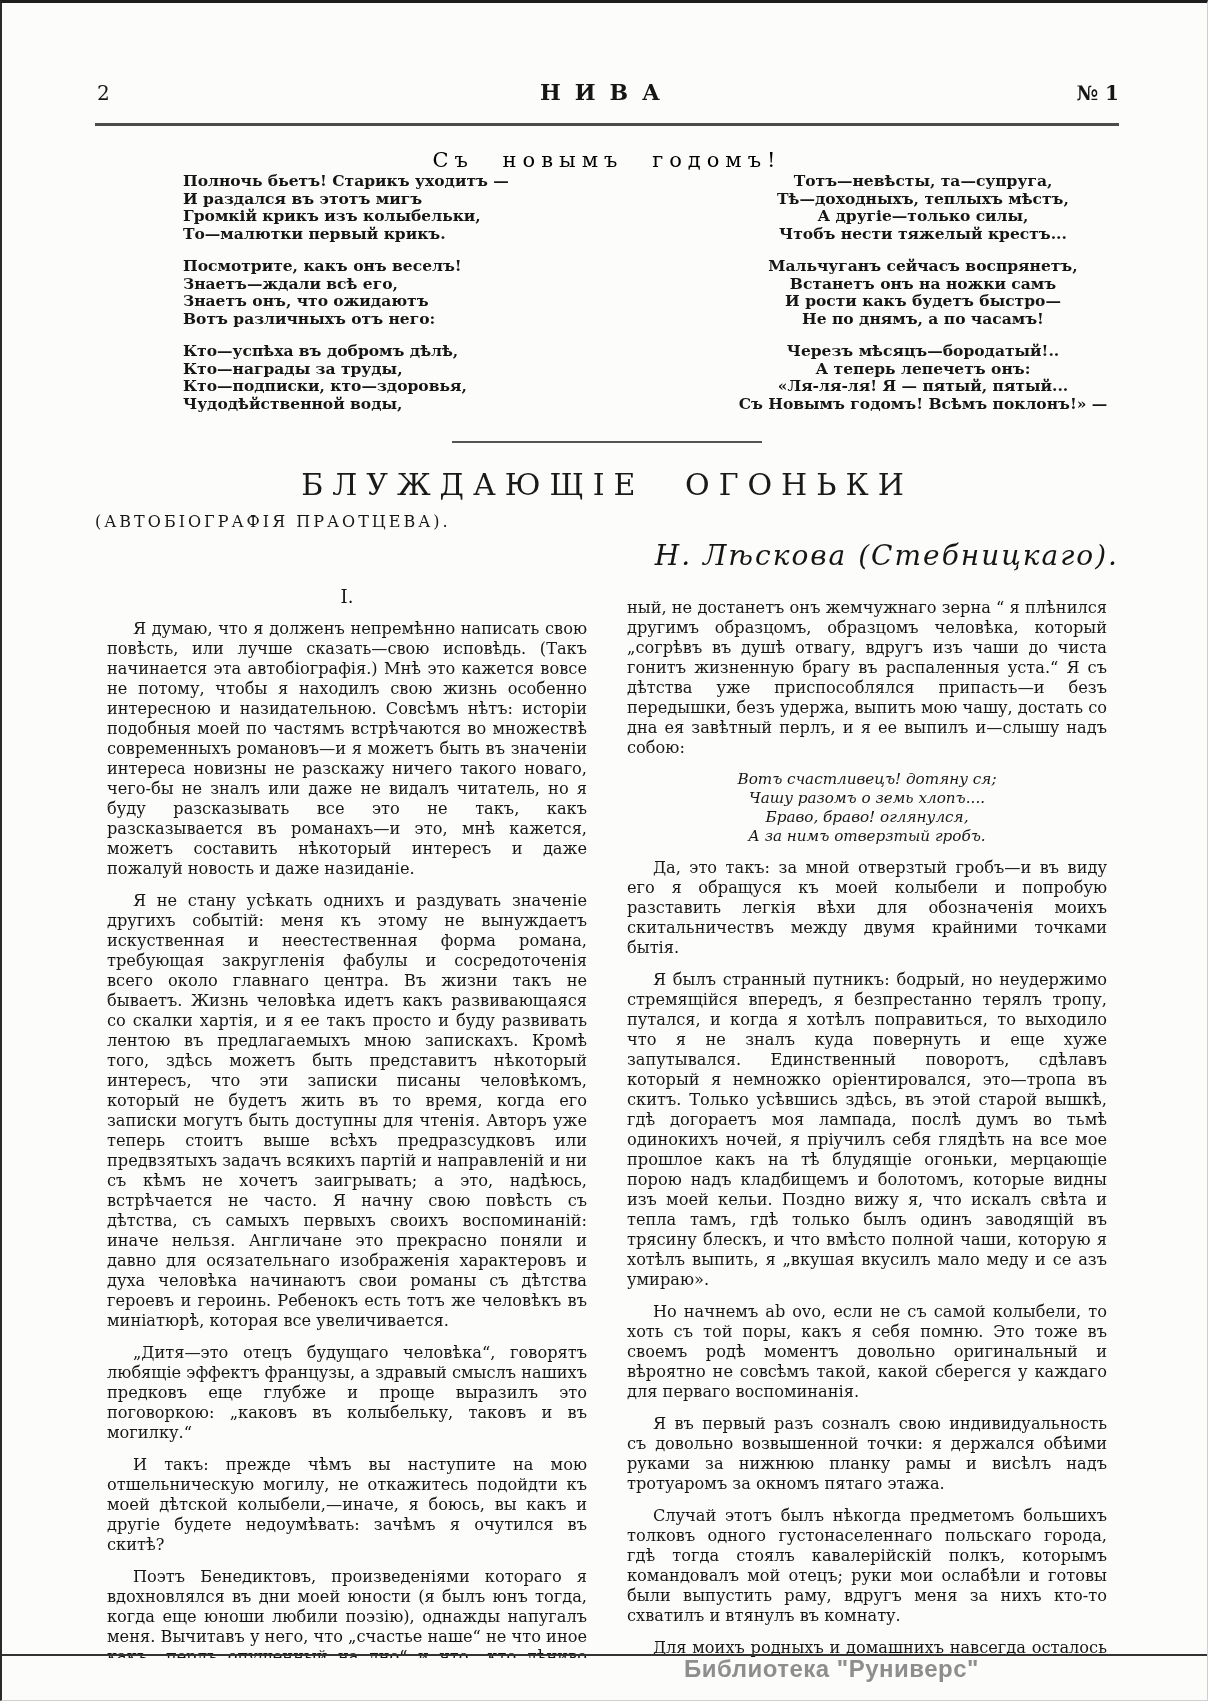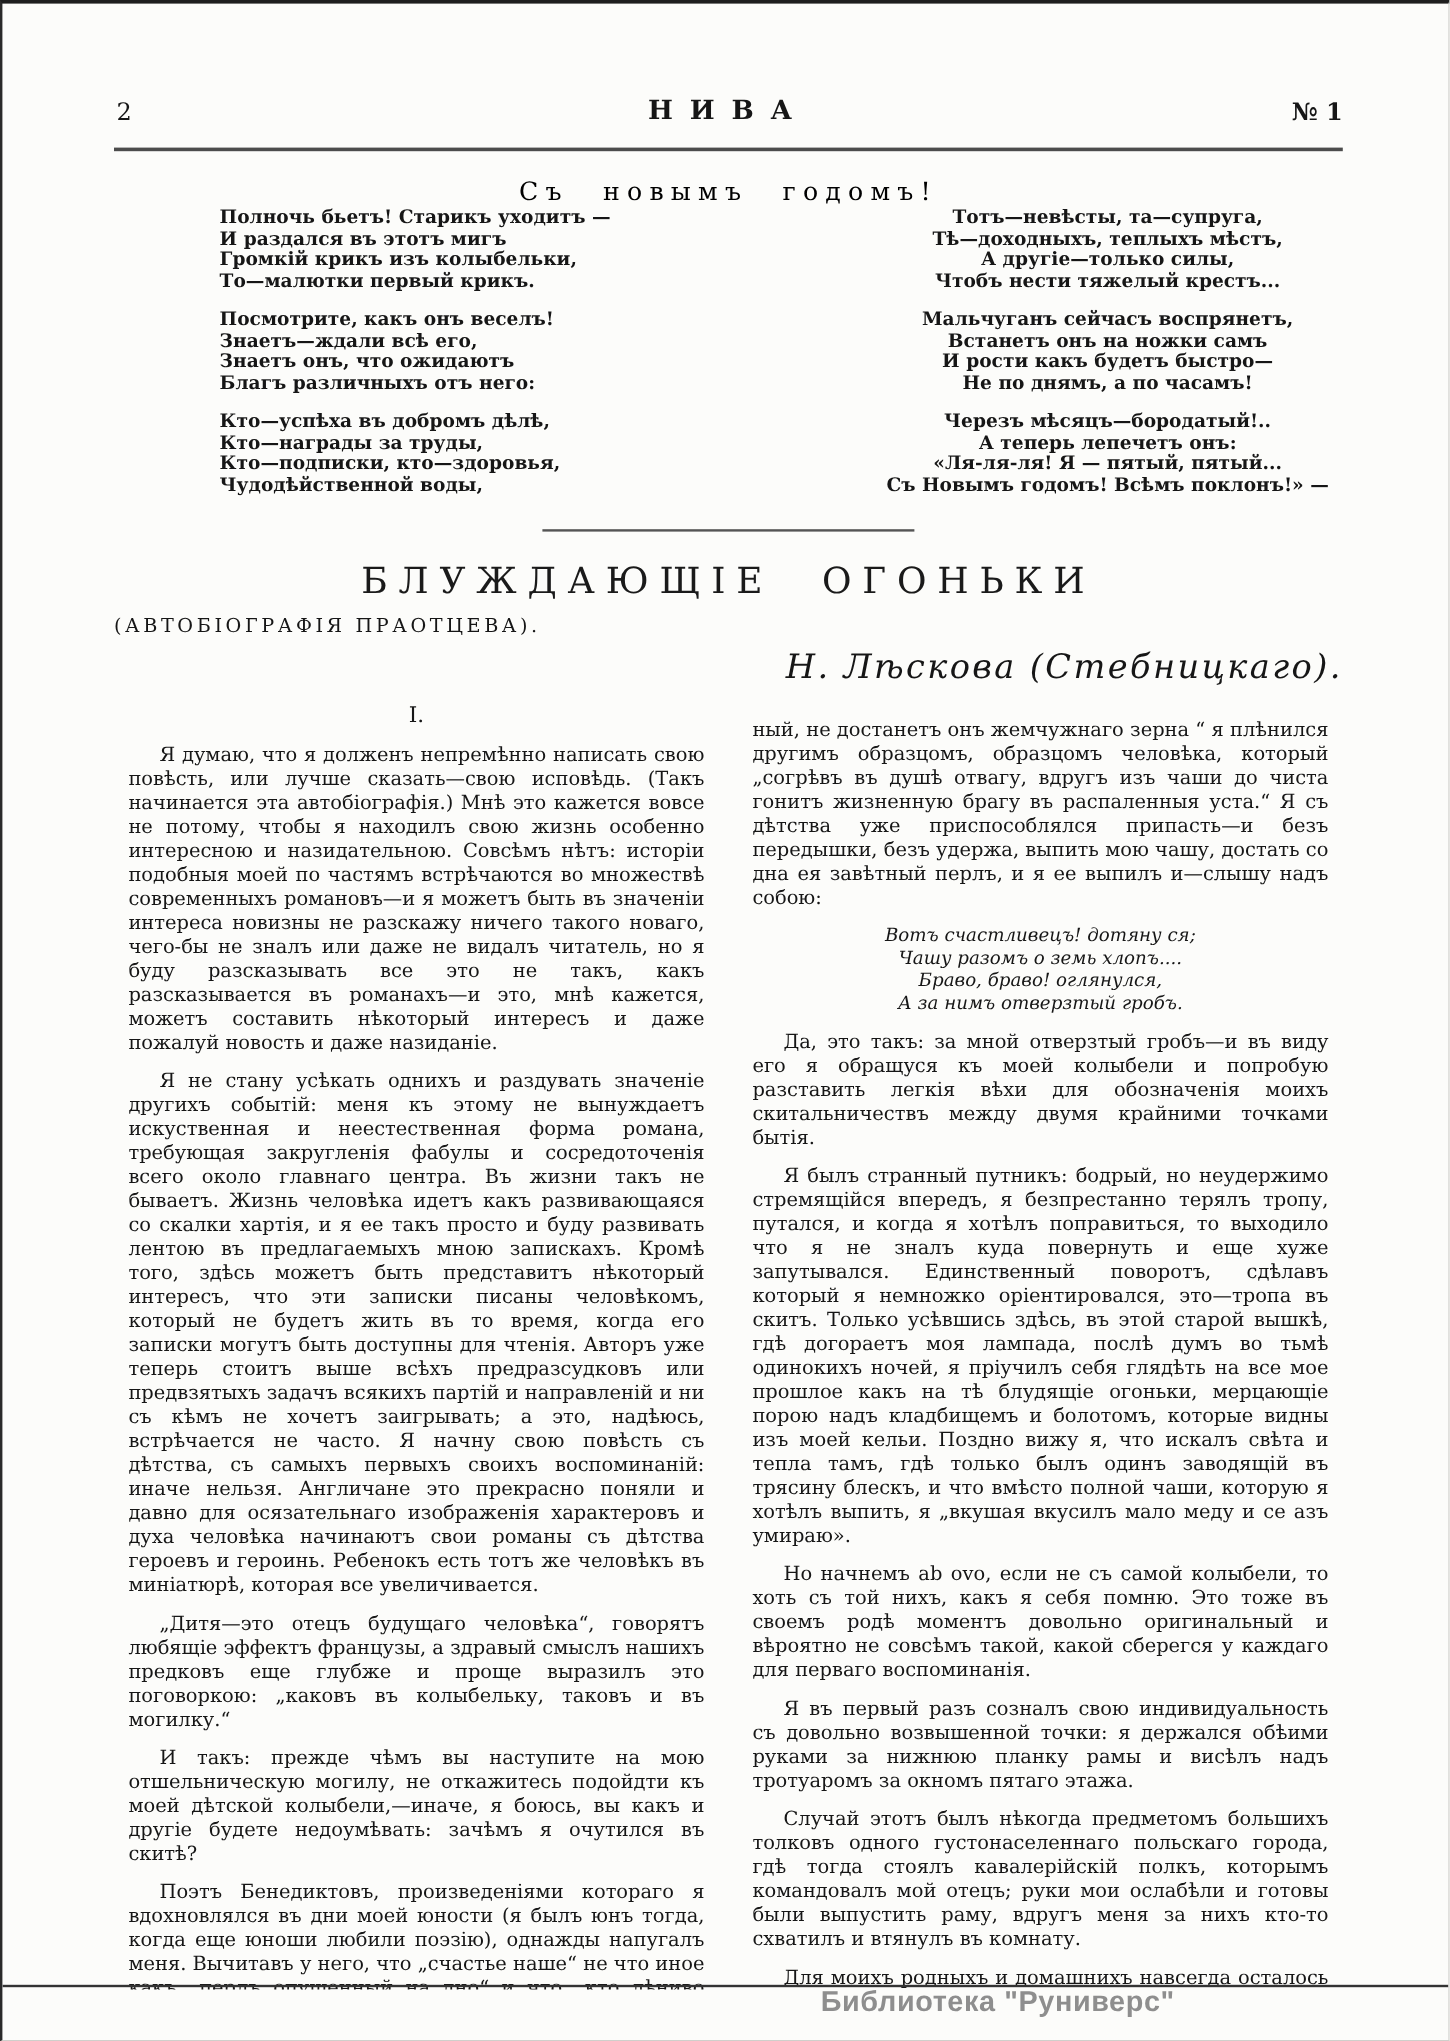--- a/index.html
+++ b/index.html
@@ -81,21 +81,21 @@
           <div class="stanza">
             <div class="poem-line">Полночь бьетъ! Старикъ уходитъ —</div>
             <div class="poem-line">И раздался въ этотъ мигъ</div>
             <div class="poem-line">Громкій крикъ изъ колыбельки,</div>
             <div class="poem-line">То—малютки первый крикъ.</div>
           </div>
           <div class="stanza">
             <div class="poem-line">Посмотрите, какъ онъ веселъ!</div>
             <div class="poem-line">Знаетъ—ждали всѣ его,</div>
             <div class="poem-line">Знаетъ онъ, что ожидаютъ</div>
-            <div class="poem-line">Благъ различныхъ отъ него:</div>
+            <div class="poem-line">Вотъ различныхъ отъ него:</div>
           </div>
           <div class="stanza">
             <div class="poem-line">Кто—успѣха въ добромъ дѣлѣ,</div>
             <div class="poem-line">Кто—награды за труды,</div>
             <div class="poem-line">Кто—подписки, кто—здоровья,</div>
             <div class="poem-line">Чудодѣйственной воды,</div>
           </div>
         </div>
       <div class="poem-col right" id="poem-col-1">
           <div class="stanza">
@@ -137,21 +137,21 @@
       <div class="col" id="story-col-right">
           <p class="p noindent">ный, не достанетъ онъ жемчужнаго зерна “ я плѣнился другимъ образцомъ, образцомъ человѣка, который „согрѣвъ въ душѣ отвагу, вдругъ изъ чаши до чиста гонитъ жизненную брагу въ распаленныя уста.“ Я съ дѣтства уже приспособлялся припасть—и безъ передышки, безъ удержа, выпить мою чашу, достать со дна ея завѣтный перлъ, и я ее выпилъ и—слышу надъ собою:</p>
           <div class="verse">
             <div class="vline">Вотъ счастливецъ! дотяну ся;</div>
             <div class="vline">Чашу разомъ о земь хлопъ....</div>
             <div class="vline">Браво, браво! оглянулся,</div>
             <div class="vline">А за нимъ отверзтый гробъ.</div>
           </div>
           <p class="p">Да, это такъ: за мной отверзтый гробъ—и въ виду его я обращуся къ моей колыбели и попробую разставить легкія вѣхи для обозначенія моихъ скитальничествъ между двумя крайними точками бытія.</p>
           <p class="p">Я былъ странный путникъ: бодрый, но неудержимо стремящійся впередъ, я безпрестанно терялъ тропу, путался, и когда я хотѣлъ поправиться, то выходило что я не зналъ куда повернуть и еще хуже запутывался. Единственный поворотъ, сдѣлавъ который я немножко оріентировался, это—тропа въ скитъ. Только усѣвшись здѣсь, въ этой старой вышкѣ, гдѣ догораетъ моя лампада, послѣ думъ во тьмѣ одинокихъ ночей, я пріучилъ себя глядѣть на все мое прошлое какъ на тѣ блудящіе огоньки, мерцающіе порою надъ кладбищемъ и болотомъ, которые видны изъ моей кельи. Поздно вижу я, что искалъ свѣта и тепла тамъ, гдѣ только былъ одинъ заводящій въ трясину блескъ, и что вмѣсто полной чаши, которую я хотѣлъ выпить, я „вкушая вкусилъ мало меду и се азъ умираю».</p>
-          <p class="p">Но начнемъ ab ovo, если не съ самой колыбели, то хоть съ той нихъ, какъ я себя помню. Это тоже въ своемъ родѣ моментъ довольно оригинальный и вѣроятно не совсѣмъ такой, какой сберегся у каждаго для перваго воспоминанія.</p>
+          <p class="p">Но начнемъ ab ovo, если не съ самой колыбели, то хоть съ той поры, какъ я себя помню. Это тоже въ своемъ родѣ моментъ довольно оригинальный и вѣроятно не совсѣмъ такой, какой сберегся у каждаго для перваго воспоминанія.</p>
           <p class="p">Я въ первый разъ созналъ свою индивидуальность съ довольно возвышенной точки: я держался обѣими руками за нижнюю планку рамы и висѣлъ надъ тротуаромъ за окномъ пятаго этажа.</p>
           <p class="p">Случай этотъ былъ нѣкогда предметомъ большихъ толковъ одного густонаселеннаго польскаго города, гдѣ тогда стоялъ кавалерійскій полкъ, которымъ командовалъ мой отецъ; руки мои ослабѣли и готовы были выпустить раму, вдругъ меня за нихъ кто-то схватилъ и втянулъ въ комнату.</p>
           <p class="p">Для моихъ родныхъ и домашнихъ навсегда осталось тайною: какъ я очутился за окномъ. Прислуга, смотрѣнію которой я былъ порученъ, увѣряла, что меня сманулъ и вытянулъ за окно бѣсъ; отецъ мой увѣрялъ, что виною всему мое фантазерство и распущенность, за ко-</p>
         </div>
     </div>
 
   </div>
 
   <hr class="bottom-rule">
   <div class="watermark">Библиотека "Руниверс"</div>

